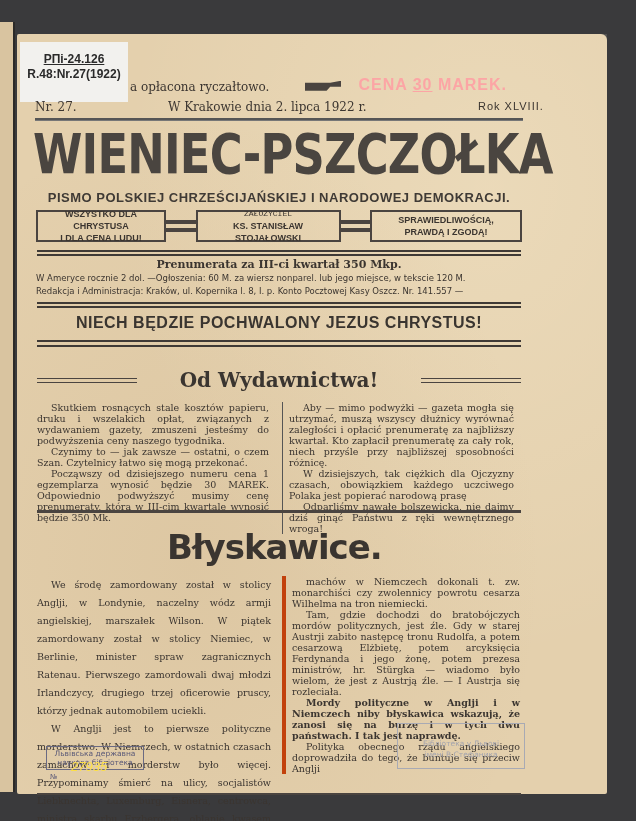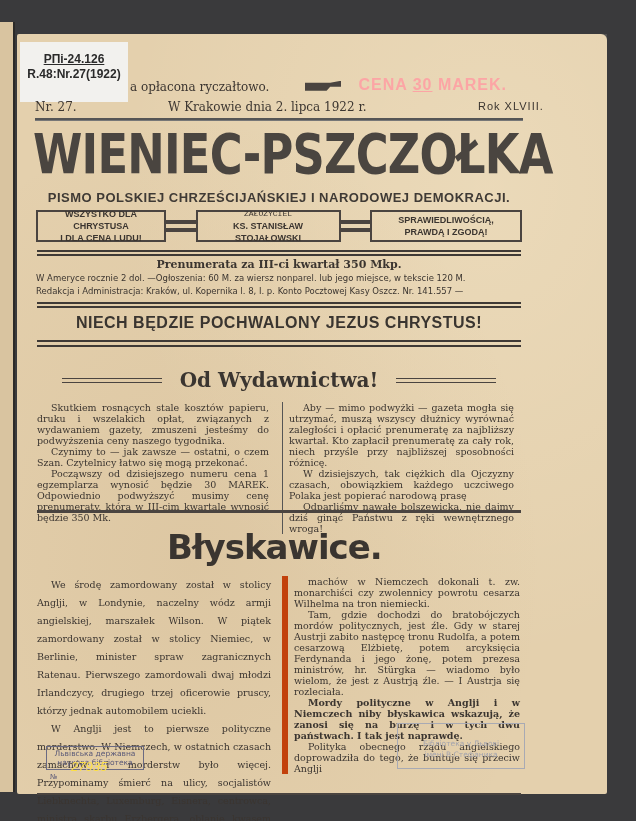--- a/index.html
+++ b/index.html
@@ -40,35 +40,35 @@
   .motto.m3 { width: 152px; }
   .connector { flex: 1; height: 12px; border-top: 4px solid #4a4440; border-bottom: 4px solid #4a4440; }
 
   .subscribe { left: 35px; top: 258px; width: 488px; text-align: center; font-weight: bold; font-size: 11px; }
   .ads { left: 36px; top: 273px; font-size: 8.5px; font-family: "DejaVu Sans", sans-serif; white-space: nowrap; }
   .addr { left: 36px; top: 286px; font-size: 8.5px; font-family: "DejaVu Sans", sans-serif; white-space: nowrap; }
 
   .dbl { left: 37px; width: 484px; height: 6px; border-top: 2px solid #3f3a36; border-bottom: 2px solid #3f3a36; }
   .slogan { left: 37px; top: 314px; width: 484px; text-align: center; font-family: "Liberation Sans", sans-serif; font-weight: bold; font-size: 16px; letter-spacing: 0.5px; color: #3a3530; }
 
-  .section1 { left: 37px; top: 368px; width: 484px; display:flex; align-items:center; justify-content:center; gap: 18px; }
+  .section1 { left: 37px; top: 368px; width: 484px; display:flex; align-items:center; justify-content:space-between; gap: 18px; }
   .section1 .line { width: 100px; height: 5px; border-top: 1.5px solid #4a4440; border-bottom: 1.5px solid #4a4440; }
   .section1 .t { font-family: "DejaVu Serif", serif; font-weight: bold; font-size: 20px; color: #3a3530; }
 
   .col { position: absolute; font-size: 9.5px; line-height: 11px; text-align: justify; color: #3b3530; }
   .col p { text-indent: 14px; }
   .col .bold { font-weight: bold; }
   .c1a { left: 37px; top: 402px; width: 232px; }
   .c1b { left: 288px; top: 402px; width: 232px; border-left: 1px solid #555; padding-left: 6px; left: 282px; }
   .sep2 { left: 37px; top: 510px; width: 484px; height: 3px; border-top: 3px solid #4a4440; }
 
   .section2 { left: 37px; top: 527px; width: 484px; text-align: left; padding-left: 130px; font-family: "DejaVu Sans", sans-serif; font-weight: bold; font-size: 34px; letter-spacing: -1px; color: #3a3530; }
 
   .c2a { left: 37px; top: 576px; width: 234px; font-size: 9.5px; line-height: 18px; }
-  .c2b { left: 282px; top: 576px; width: 238px; border-left: 6px solid #c2410c; padding-left: 6px; font-size: 9.5px; line-height: 11px; }
+  .c2b { left: 282px; top: 576px; width: 238px; border-left: 4px solid #c2410c; padding-left: 6px; font-size: 9.5px; line-height: 11px; }
 
   .stamp1 { left: 46px; top: 746px; width: 98px; height: 24px; border: 1.5px solid #6a6a82; color: #5b5a78; font-family: "DejaVu Sans", sans-serif; font-size: 7.5px; text-align: center; line-height: 9px; padding-top: 2px; }
   .stamp1 .num { font-family: Liberation Sans, sans-serif; font-style: italic; font-size: 13px; color: #fde047; position:absolute; left: 24px; top: 15px; }
   .stamp1 .no { position:absolute; left: 3px; top: 26px; font-size: 7px; }
   .stamp2 { left: 397px; top: 723px; width: 128px; height: 46px; border: 1px solid #a8aab4; color: #a3a4ae; font-family: "DejaVu Sans", sans-serif; font-size: 7.5px; text-align: center; line-height: 11px; padding-top: 14px; }
   .bottom-rule { left: 37px; top: 793px; width: 484px; height: 2px; background: #4a4440; }
 </style>
 </head>
 <body>
 

